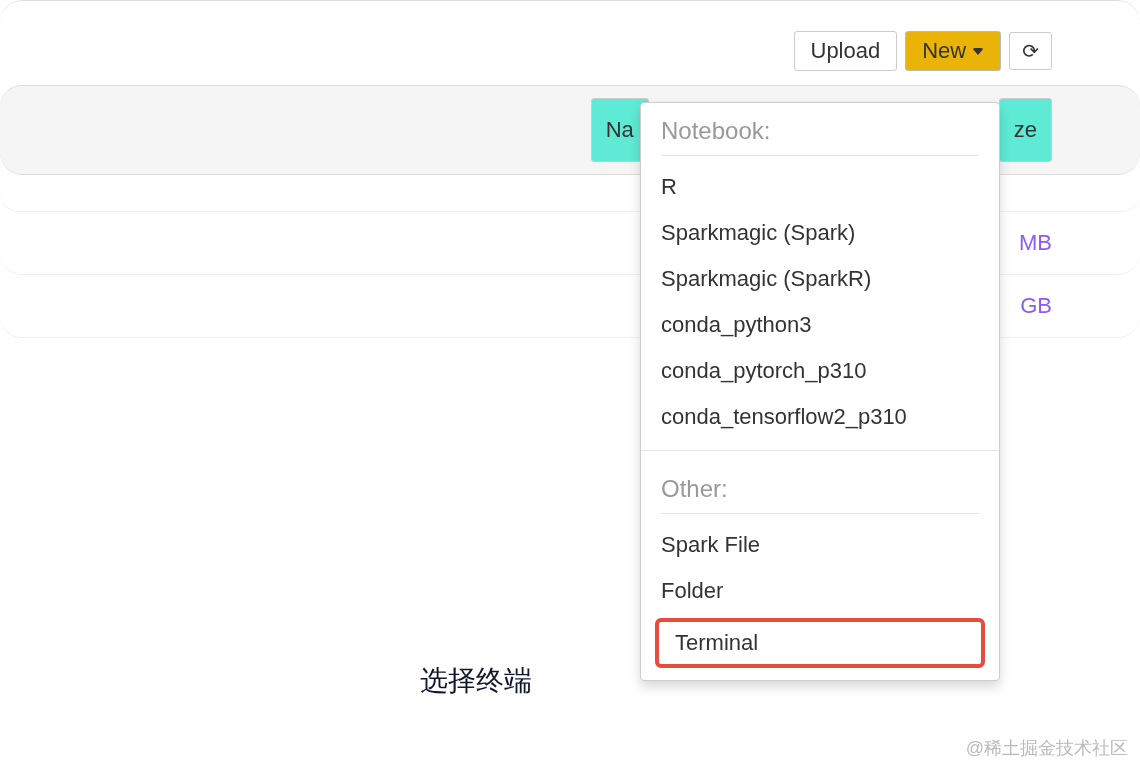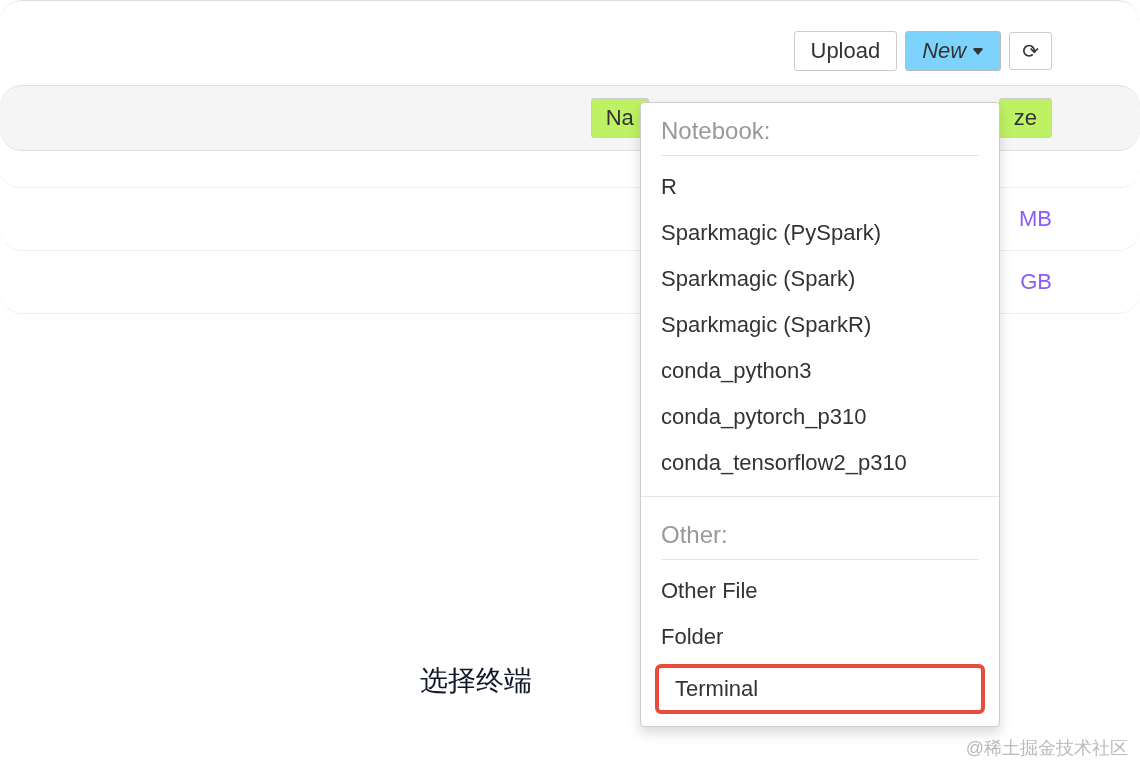--- a/index.html
+++ b/index.html
@@ -30,23 +30,22 @@
       padding: 6px 16px;
       font-size: 22px;
       color: #333;
       cursor: pointer;
       border-radius: 3px;
       display: inline-flex;
       align-items: center;
       gap: 6px;
     }
     .btn-new {
-      background: #7dd3fc;
+      background: #eab308;
       border: 1px solid #bbb;
-      font-style: italic;
     }
     .btn-refresh {
       padding: 8px 12px;
     }
     .caret-down {
       width: 0; height: 0;
       border-left: 6px solid transparent;
       border-right: 6px solid transparent;
       border-top: 7px solid #333;
       display: inline-block;
@@ -59,23 +58,23 @@
     .header-row {
       background: #f5f5f5;
       border-top: 1px solid #ddd;
       border-bottom: 1px solid #ddd;
       padding: 12px 88px 12px 0;
       display: flex;
       justify-content: flex-end;
       gap: 10px;
     }
     .sort-btn {
-      background: #bef264;
+      background: #5eead4;
       border: 1px solid #ccc;
-      padding: 6px 14px;
+      padding: 18px 14px;
       font-size: 22px;
       color: #333;
       border-radius: 3px;
       cursor: pointer;
     }
     .file-row {
       border-bottom: 1px solid #eee;
       padding: 18px 88px 18px 0;
       display: flex;
       justify-content: flex-end;
@@ -164,30 +163,29 @@
   </div>
   <div class="file-row">
     <span>GB</span>
   </div>
 </div>
 
 <div class="dropdown">
   <div class="dropdown-header">Notebook:</div>
   <div class="dropdown-divider"></div>
   <div class="dropdown-item">R</div>
-  <div class="dropdown-item">Sparkmagic (PySpark)</div>
   <div class="dropdown-item">Sparkmagic (Spark)</div>
   <div class="dropdown-item">Sparkmagic (SparkR)</div>
   <div class="dropdown-item">conda_python3</div>
   <div class="dropdown-item">conda_pytorch_p310</div>
   <div class="dropdown-item">conda_tensorflow2_p310</div>
 
   <div class="section-divider"></div>
 
   <div class="dropdown-header">Other:</div>
   <div class="dropdown-divider"></div>
-  <div class="dropdown-item">Other File</div>
+  <div class="dropdown-item">Spark File</div>
   <div class="dropdown-item">Folder</div>
   <div class="dropdown-item highlighted">Terminal</div>
 </div>
 
 <div class="annotation">选择终端</div>
 <div class="watermark">@稀土掘金技术社区</div>
 
 </body></html>

